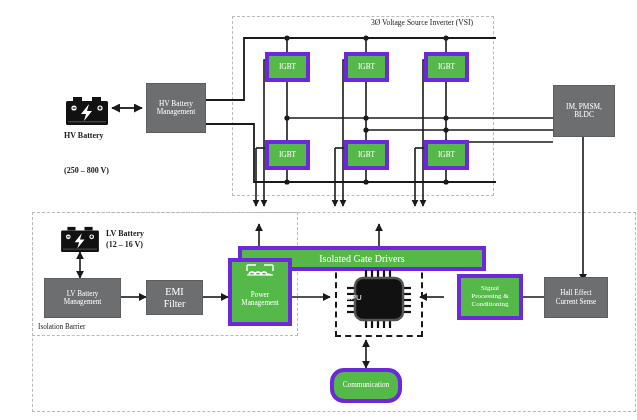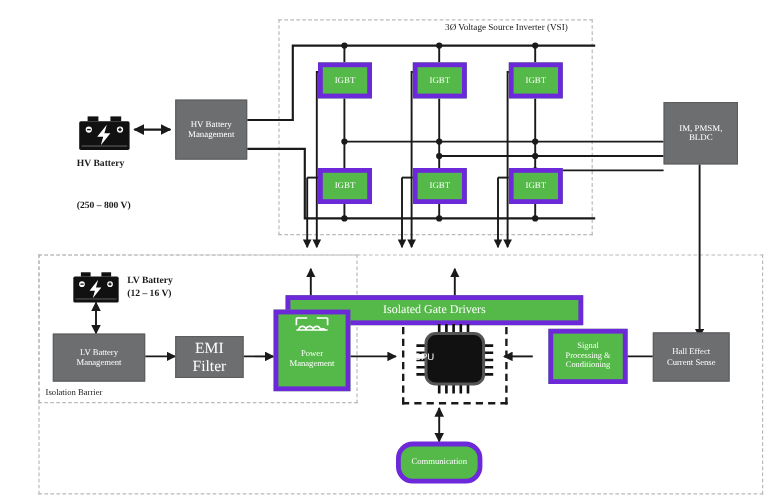--- a/index.html
+++ b/index.html
@@ -176,21 +176,21 @@
   <div class="node green" style="left:408px;top:140px;width:45px;height:30px;font-size:7.4px;">IGBT</div>
 
   <div class="node gray" style="left:537px;top:85px;width:62px;height:52px;font-size:7.4px;white-space:pre-line;">IM, PMSM,
 BLDC</div>
 
   <div class="node green" style="left:222px;top:199px;width:248px;height:25px;font-size:10px;margin-top:47px;">Isolated Gate Drivers</div>
 
   <div class="node gray" style="left:28px;top:278px;width:77px;height:40px;font-size:7.2px;white-space:pre-line;">LV Battery
 Management</div>
 
-  <div class="node gray" style="left:130px;top:280px;width:57px;height:35px;font-size:13px;white-space:pre-line;">EMI
+  <div class="node gray" style="left:130px;top:280px;width:57px;height:35px;font-size:10px;white-space:pre-line;">EMI
 Filter</div>
 
   <div class="node green" style="left:212px;top:258px;width:64px;height:68px;font-size:7.2px;white-space:pre-line;padding-top:14px;">Power
 Management</div>
   <div class="icon-wrap" style="left:228px;top:262px;width:32px;height:18px;">
     <svg viewBox="0 0 32 18" width="32" height="18" xmlns="http://www.w3.org/2000/svg">
       <path d="M3 3 L3 9 M3 3 L12 3 M29 3 L29 9 M29 3 L20 3" stroke="#fff" stroke-width="1.4" fill="none"></path>
       <path d="M5 13 a3 3 0 0 1 6 0 M11 13 a3 3 0 0 1 6 0 M17 13 a3 3 0 0 1 6 0 M23 13 a3 3 0 0 1 4 0" stroke="#fff" stroke-width="1.4" fill="none"></path>
       <line x1="3" y1="13" x2="29" y2="13" stroke="#fff" stroke-width="1.2"></line>
     </svg>

